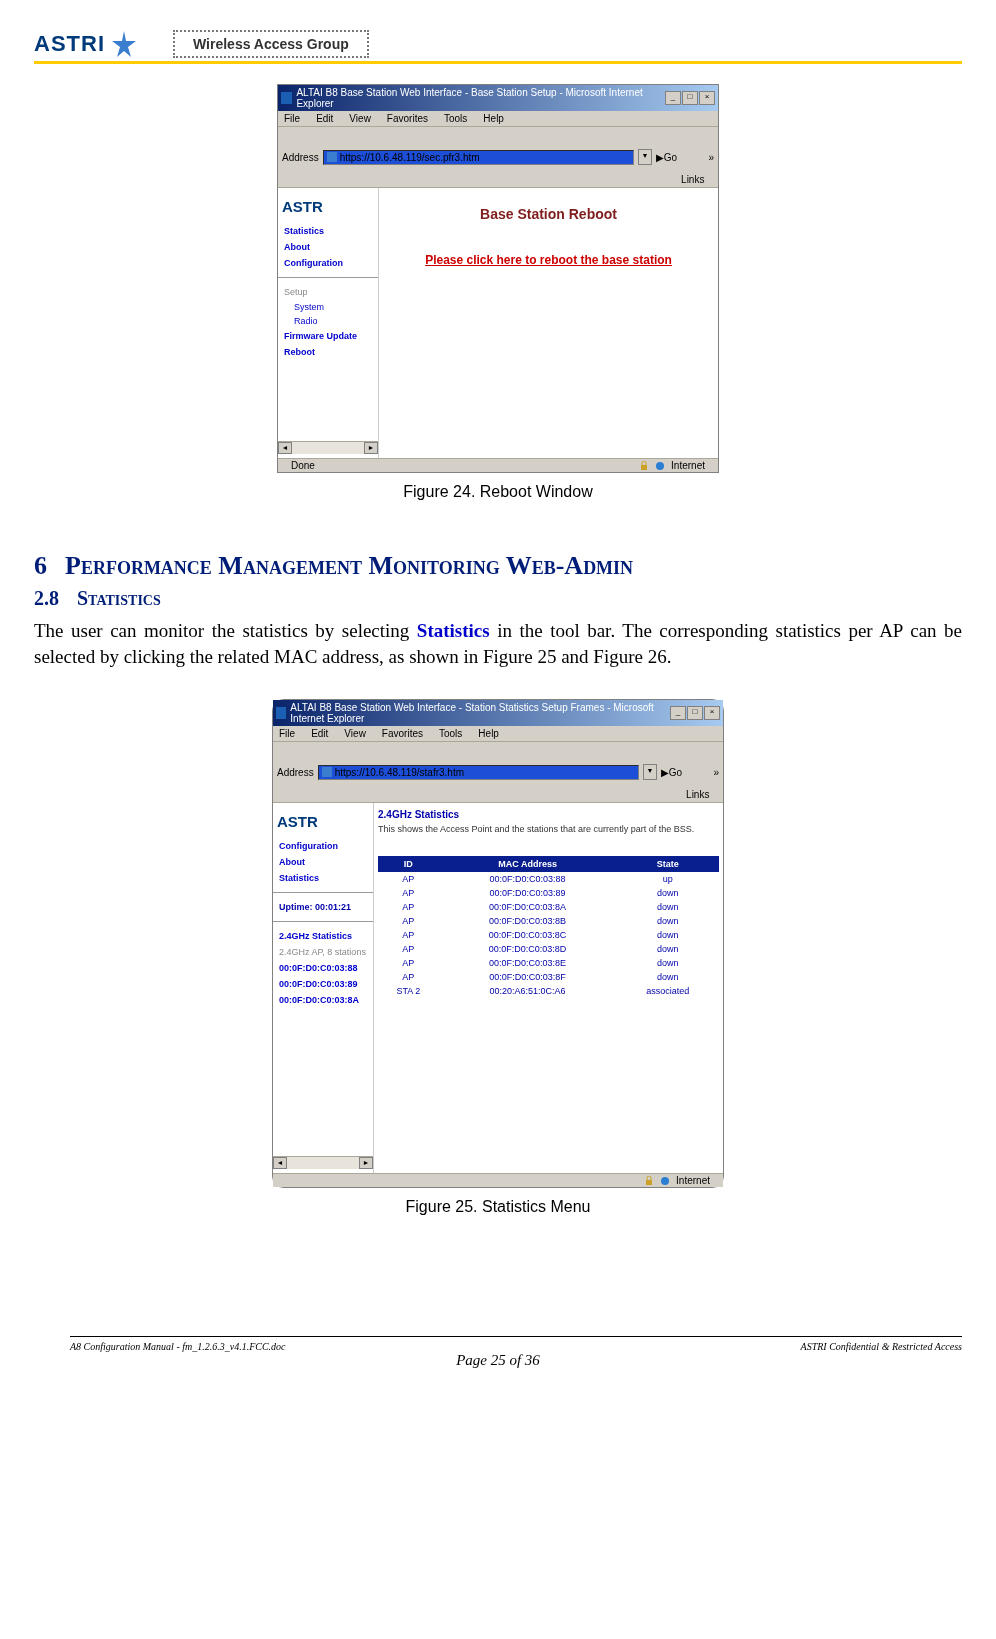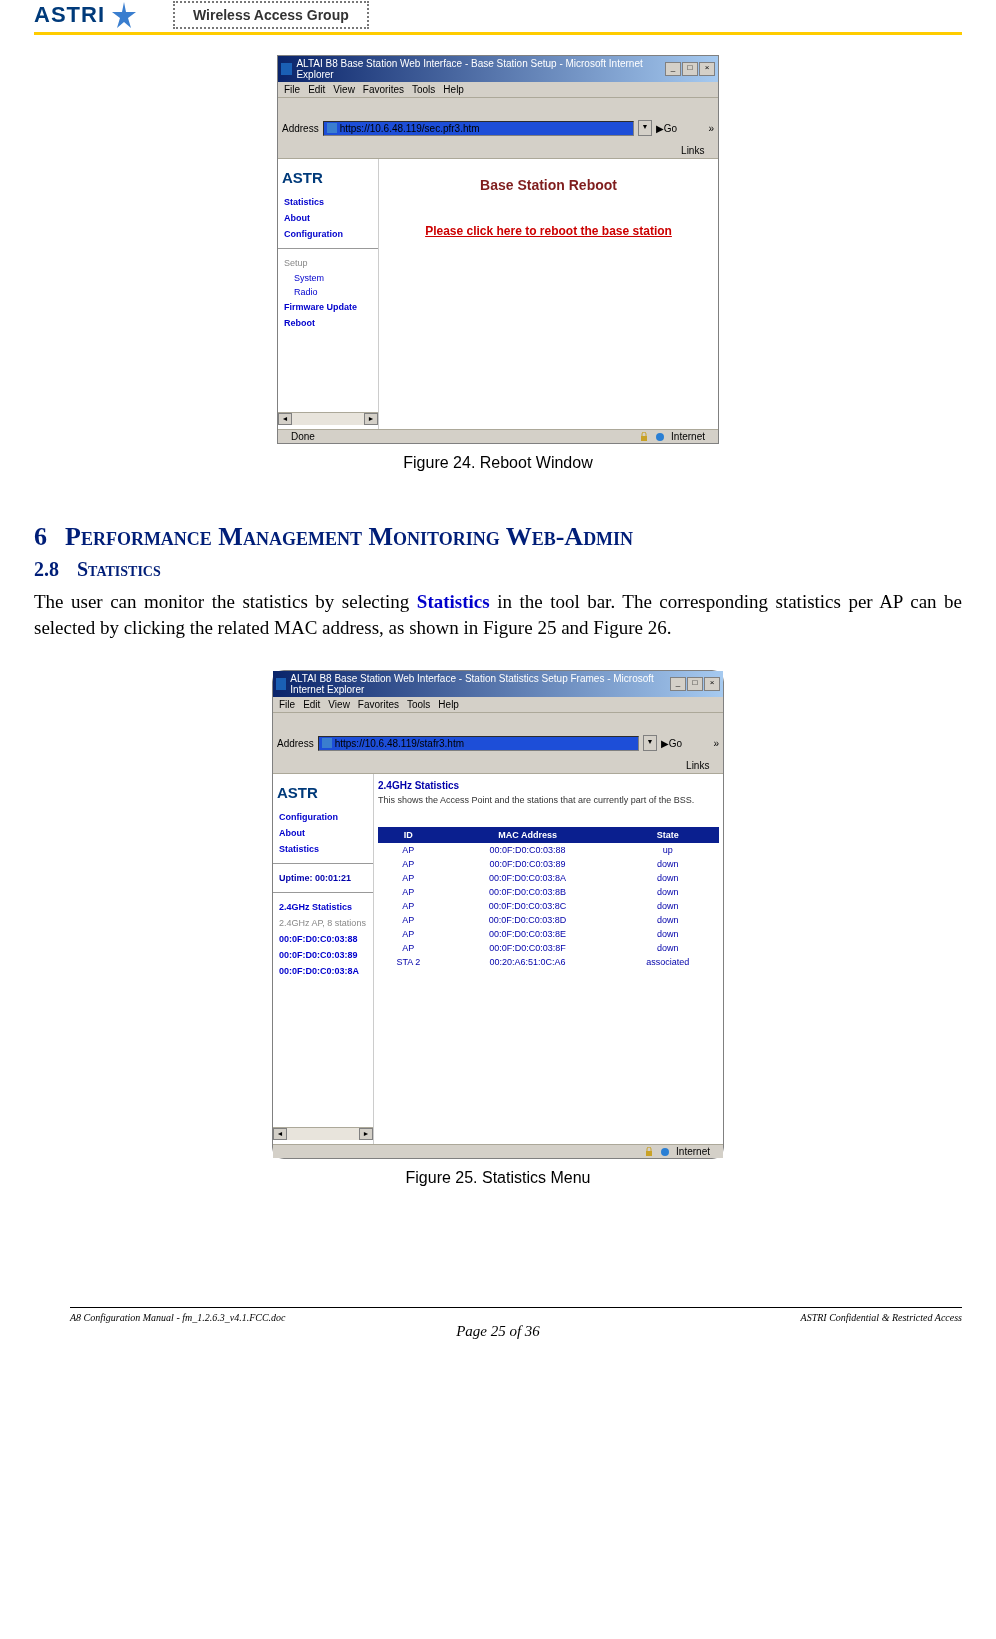--- a/index.html
+++ b/index.html
@@ -11,20 +11,21 @@
   .page {
     padding: 0 34px 20px 34px;
     position: relative;
   }
   .header {
     display: flex;
     align-items: center;
     border-bottom: 3px solid #ffcc00;
     padding-bottom: 2px;
     margin-bottom: 20px;
+    margin-top: 29px;
   }
   .logo-block {
     display: flex;
     align-items: center;
   }
   .astri-text {
     font-family: Arial, sans-serif;
     font-weight: bold;
     font-size: 22px;
     color: #003a7a;
@@ -78,21 +79,21 @@
     width: 14px; height: 12px;
     background: #d4d0c8;
     border: 1px solid #808080;
     font-size: 8px;
     line-height: 10px;
     text-align: center;
     color: #000;
   }
   .menubar {
     display: flex;
-    gap: 8px;
+    gap: 16px;
     padding: 2px 6px;
     font-size: 10px;
     color: #000;
     background: #d4d0c8;
     border-bottom: 1px solid #aca899;
   }
   .addrbar {
     display: flex;
     align-items: center;
     padding: 2px 4px;

